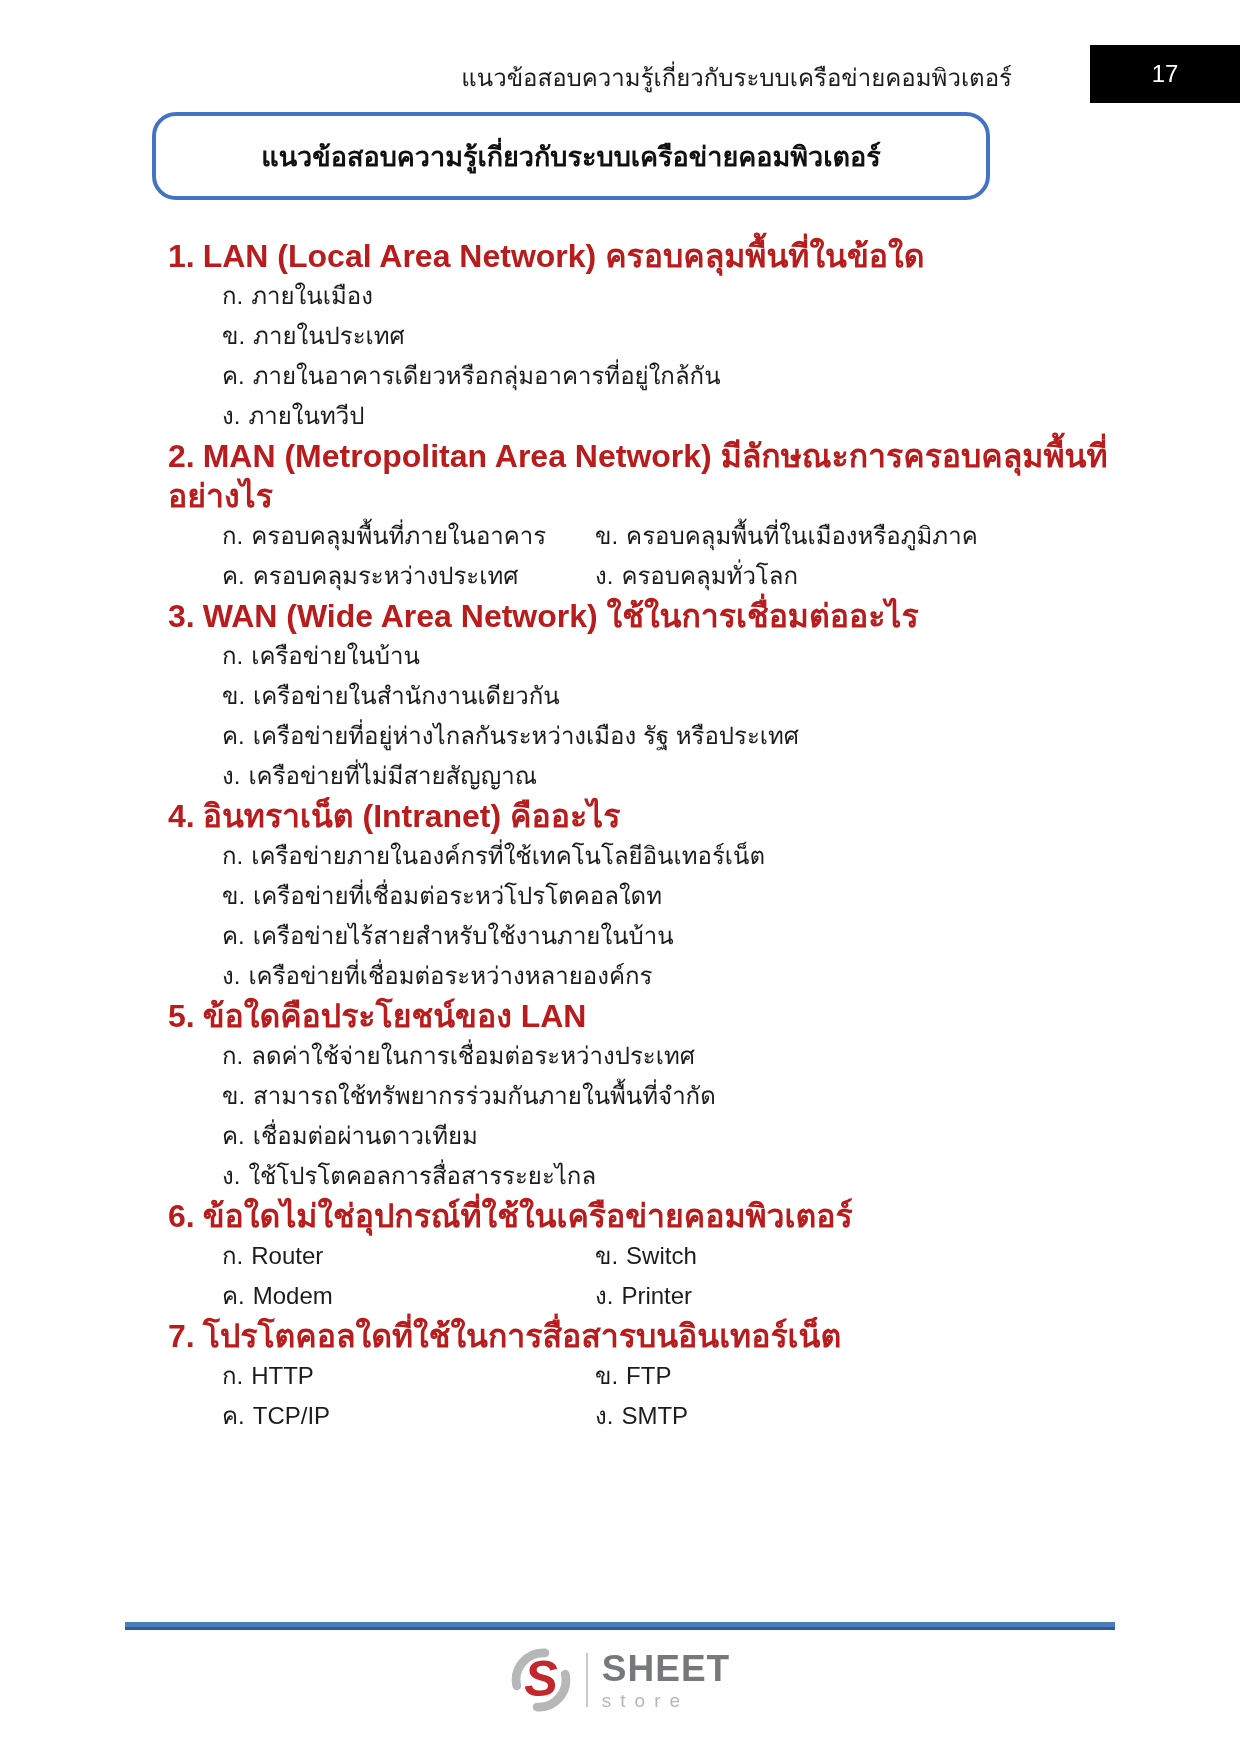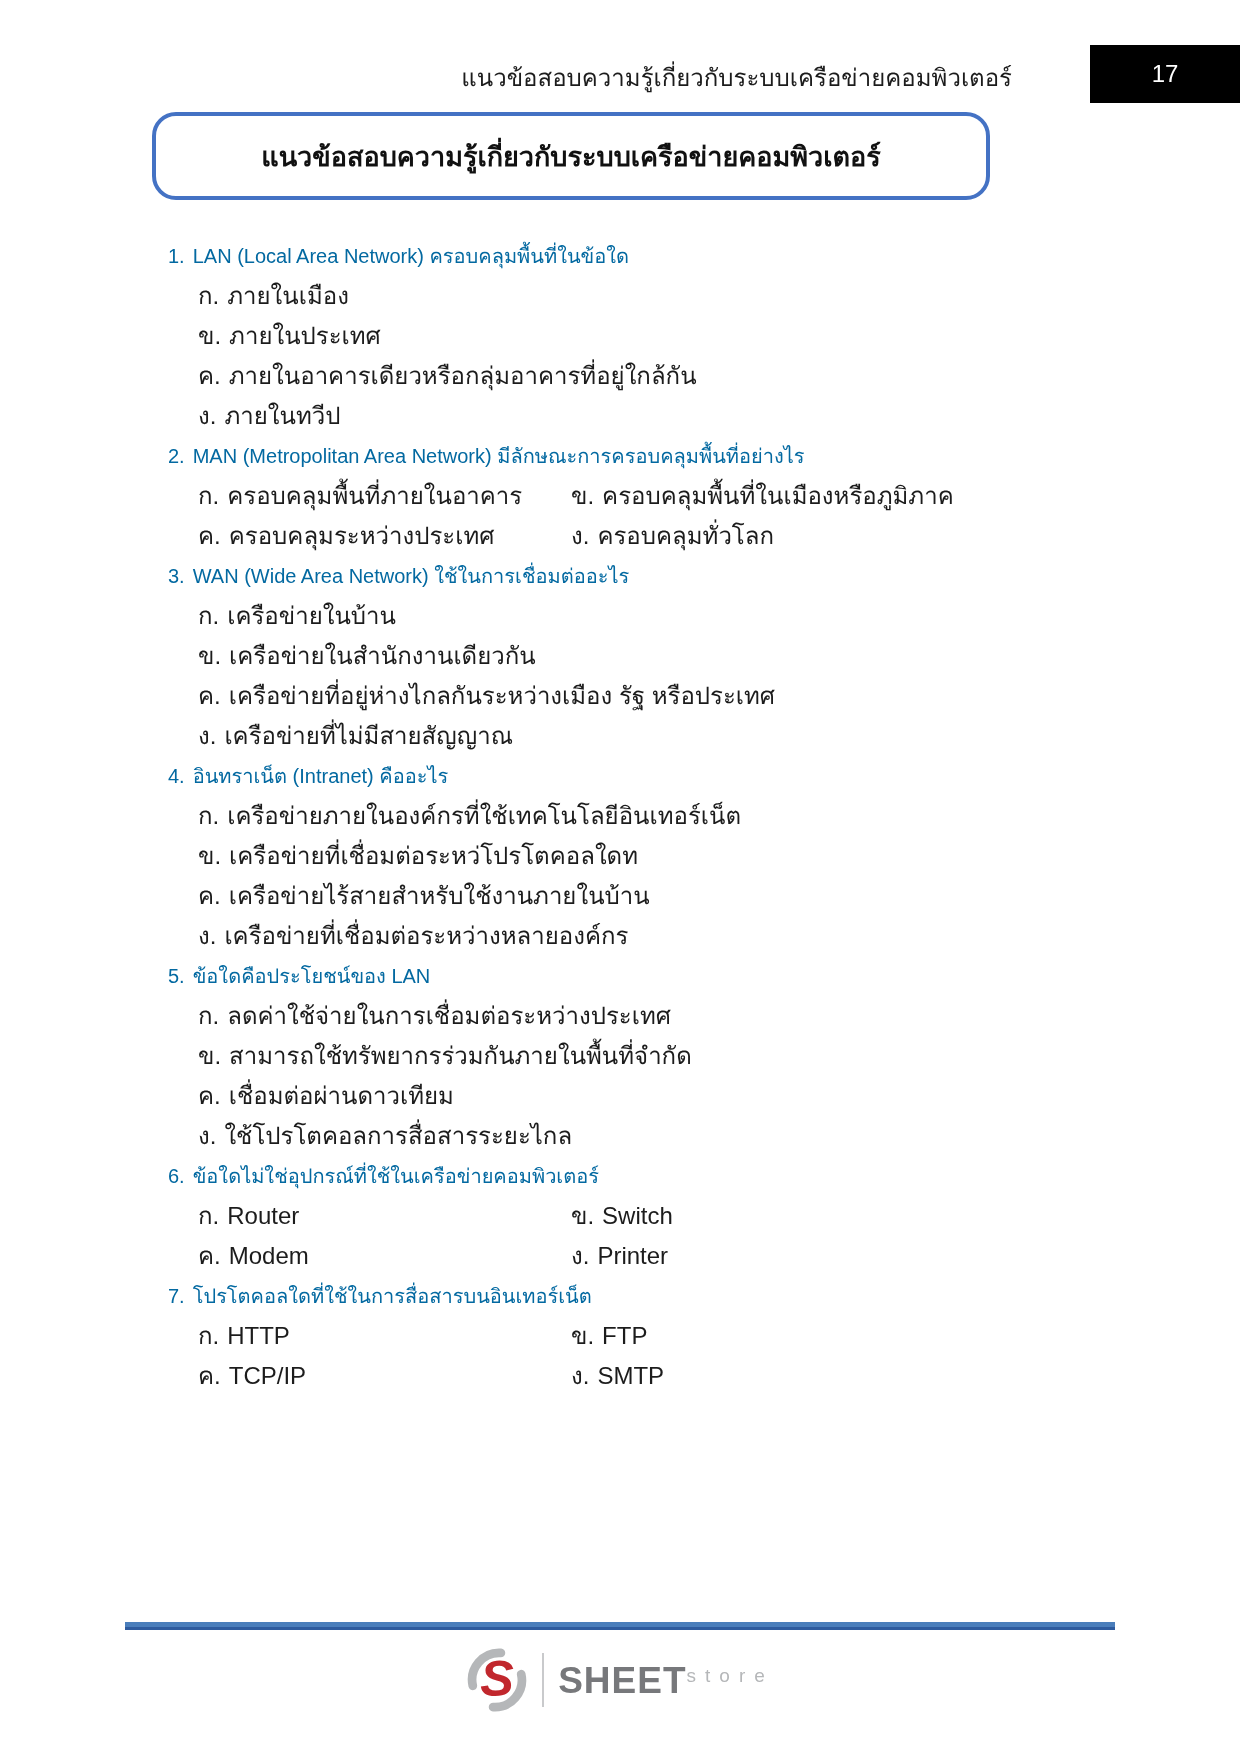--- a/index.html
+++ b/index.html
@@ -46,36 +46,37 @@
     color: #111;
   }
 
   
   .content {
     position: absolute;
     top: 236px; left: 168px;
     width: 950px;
   }
   .q-head {
-    font-weight: normal;
-    font-size: 20px;
+    font-weight: bold;
+    font-size: 32px;
     line-height: 40px;
-    color: #0369a1;
+    color: #b91c1c;
   }
   .q-head .q-num { margin-right: 8px; }
   .opts { padding-left: 30px; }
   .opts.twocol {
     display: grid;
     grid-template-columns: 373px auto;
   }
   .opt {
     font-size: 24px;
     line-height: 40px;
     color: #1c1c1c;
     white-space: nowrap;
+    margin-left: 24px;
   }
   .opt .opt-letter { margin-right: 8px; }
 
   
   .footer-bar {
     position: absolute;
     top: 1622px; left: 125px;
     width: 990px; height: 8px;
     background: #4a7ebb;
     border-bottom: 3px solid #2e5b9e;
@@ -85,21 +86,21 @@
     top: 1648px; left: 0;
     width: 1240px;
     display: flex; align-items: center; justify-content: center;
     gap: 14px;
   }
   .logo-icon { width: 62px; height: 64px; }
   .logo-divider {
     width: 2px; height: 54px;
     background: #c9cacc;
   }
-  .logo-words { display: flex; flex-direction: row; line-height: 1; }
+  .logo-words { display: flex; flex-direction: column; line-height: 1; }
   .logo-main {
     font-size: 37px;
     font-weight: bold;
     letter-spacing: 1px;
     color: #77787b;
   }
   .logo-sub {
     margin-top: 4px;
     font-size: 19px;
     letter-spacing: 9px;

